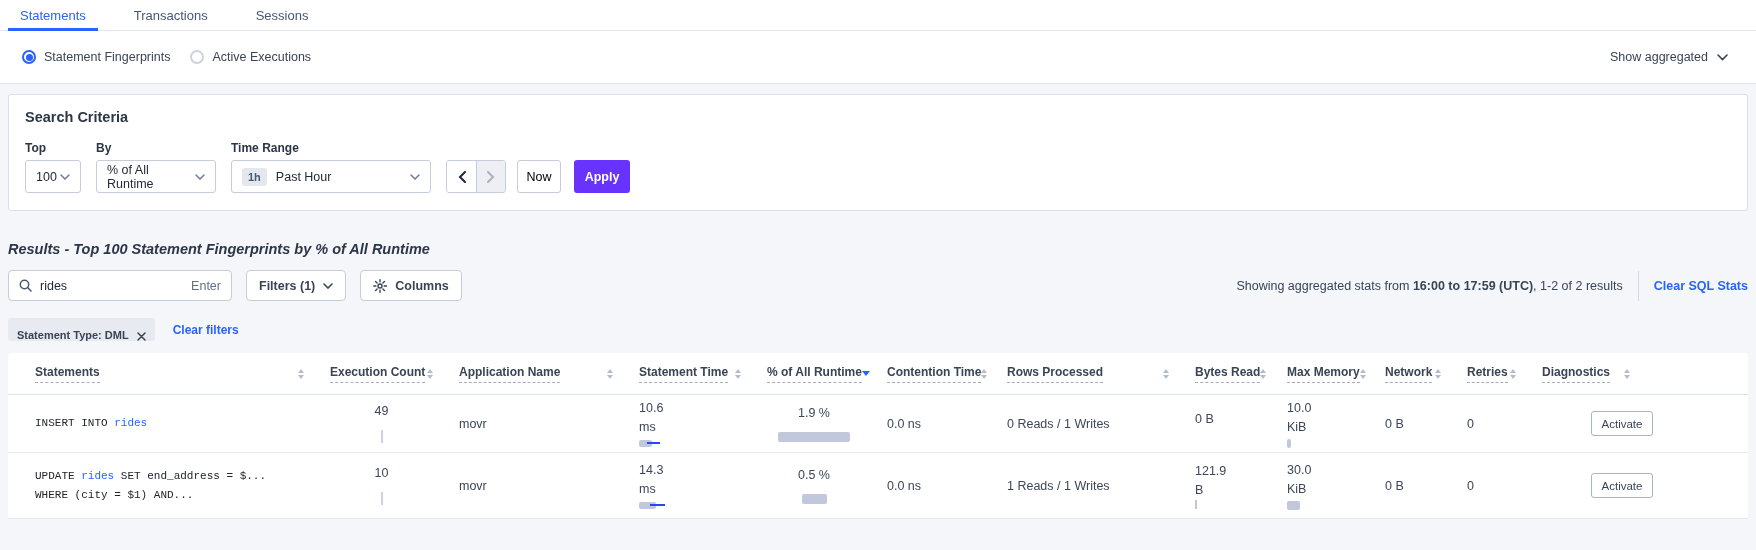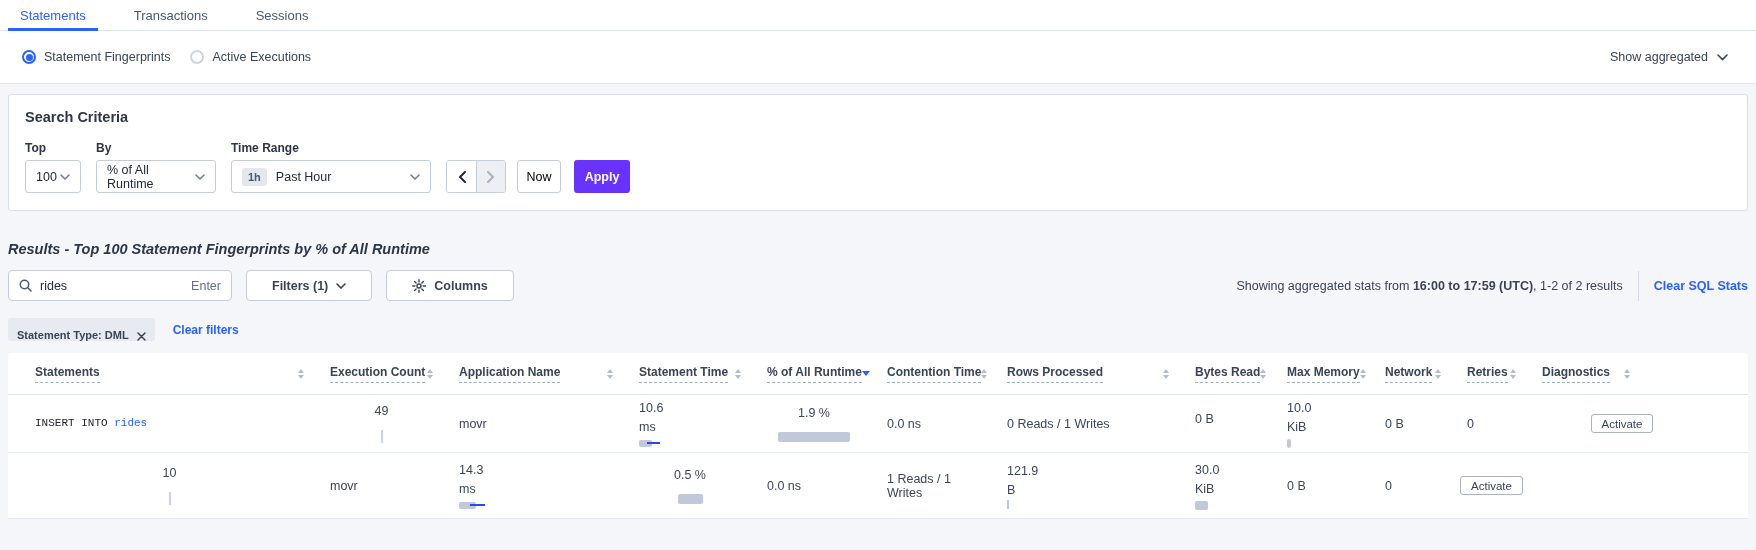--- a/index.html
+++ b/index.html
@@ -42,21 +42,21 @@
   .arrow-btn + .arrow-btn { border-left:1px solid #c6cdd9; }
   .now-btn { height:33px; width:44px; background:#fff; border:1px solid #c6cdd9; border-radius:3px; font-size:12.5px; color:#000000; margin-right:13px; cursor:pointer; font-family:inherit; }
   .apply-btn { height:33px; width:56px; background:#6933ff; color:#fff; border:none; border-radius:3px; font-size:12.5px; font-weight:bold; cursor:pointer; font-family:inherit; }
   
   .results { padding:0 8px; }
   .results-heading { margin-top:30px; font-size:14.5px; font-weight:bold; color:#2c3646;font-style:italic; }
   .results-controls { margin-top:13px; display:flex; align-items:center; }
   .search-box { width:224px; height:31px; background:#fff; border:1px solid #c6cdd9; border-radius:4px; display:flex; align-items:center; padding:0 10px; gap:8px; }
   .search-box input { border:none; outline:none; flex:1; font-size:12.5px; color:#242b38; font-family:inherit; background:transparent; min-width:0; }
   .enter-hint { font-size:12.5px; color:#61708e; }
-  .btn-outline { height:31px; background:#fff; border:1px solid #c6cdd9; border-radius:4px; display:flex; align-items:center; padding:0 25px; gap:8px; font-size:12.5px; font-weight:bold; color:#394455; margin-left:14px; cursor:pointer; font-family:inherit; }
+  .btn-outline { height:31px; background:#fff; border:1px solid #c6cdd9; border-radius:4px; display:flex; align-items:center; padding:0 12px; gap:8px; font-size:12.5px; font-weight:bold; color:#394455; margin-left:14px; cursor:pointer; font-family:inherit; }
   .results-right { margin-left:auto; display:flex; align-items:center; font-size:12.5px; color:#394455; }
   .v-divider { width:1px; height:30px; background:#d4dae4; margin:0 15px; }
   .reset-link { color:#2962ff; font-weight:bold; font-size:12.5px; cursor:pointer; }
   
   .chips-row { margin-top:17px; display:flex; align-items:center; }
   .chip { background:#e7ebf1; border-radius:3px; height:23px; display:flex; align-items:flex-end; gap:8px; padding:0 9px; font-size:11px; font-weight:bold; color:#394455; }
   .chip-x { cursor:pointer; display:flex; }
   .clear-link { margin-left:18px; color:#2962ff; font-size:12px; font-weight:bold; cursor:pointer; }
   
   .table-card { margin-top:12px; background:#fff; border-radius:3px; }
@@ -79,21 +79,21 @@
   .inline-bar-cell { display:flex; align-items:center; gap:12px;flex-direction:column; }
   .count-bar { height:13px; background:#ccd2e3; }
   .stack { display:flex; flex-direction:column; line-height:1.5; }
   .bar-wrap { position:relative; height:9px; margin-top:2px; }
   .g-bar { position:absolute; left:0; top:1px; height:7px; border-radius:2px; background:#c1c8dc; }
   .b-line { position:absolute; top:3px; height:2px; background:#2945f5; }
   .pct-bar { height:10px; border-radius:2px; background:#c1c8dc; }
   .mem-bar { height:9px; border-radius:2px; background:#c1c8dc; }
   .thin-bar { height:9px; background:#c1c8dc; }
   .cell-diag { display:flex; justify-content:center; }
-  .activate-btn { height:19px; padding:0 10px; background:#fff; border:1px solid #aab3c2; border-radius:3px; font-size:11.5px; color:#394455; cursor:pointer; font-family:inherit; }
+  .activate-btn { height:25px; padding:0 10px; background:#fff; border:1px solid #aab3c2; border-radius:3px; font-size:11.5px; color:#394455; cursor:pointer; font-family:inherit; }
   .chev, .icon-svg { display:inline-flex; }
 </style>
 </head>
 <body>
 
 <div class="tabbar">
   <div class="tab active">Statements</div>
   <div class="tab">Transactions</div>
   <div class="tab">Sessions</div>
 </div>
@@ -346,20 +346,21 @@
         <span class="mem-bar" style="margin-top: 2px; width: 4px;"></span>
       </div>
       <div class="cell">0 B</div>
       <div class="cell">0</div>
       <div class="cell cell-diag">
           <button class="activate-btn">Activate</button>
         </div>
     </div>
 
     <div class="tgrid trow trow-2">
+      <div class="cell cell-sql"><span>UPDATE </span><span class="sql-table">rides</span><span> SET end_address = $... WHERE (city = $1) AND...</span></div>
       <div class="cell inline-bar-cell">
           <span>10</span>
           <span class="count-bar" style="width: 2px;"></span>
         </div>
       <div class="cell">movr</div>
       <div class="cell stack">
         <span>14.3</span>
           <span>ms</span>
         <span class="bar-wrap">
             <span class="g-bar" style="width: 17px;"></span>

